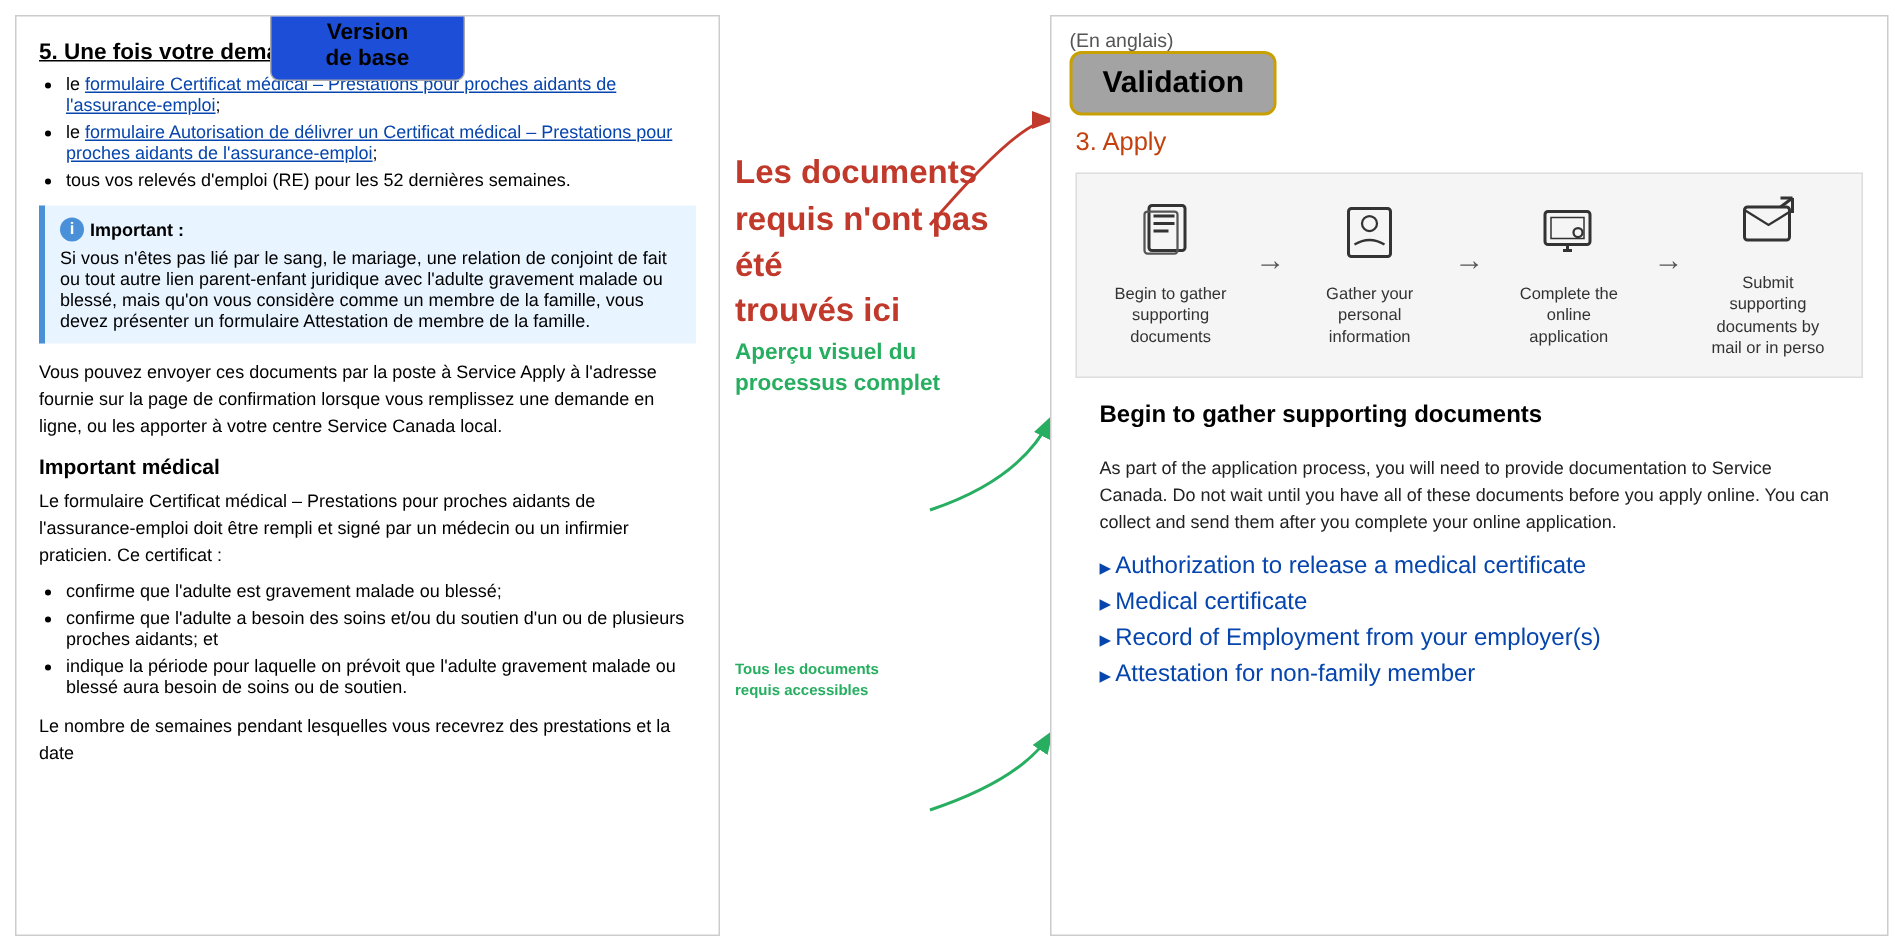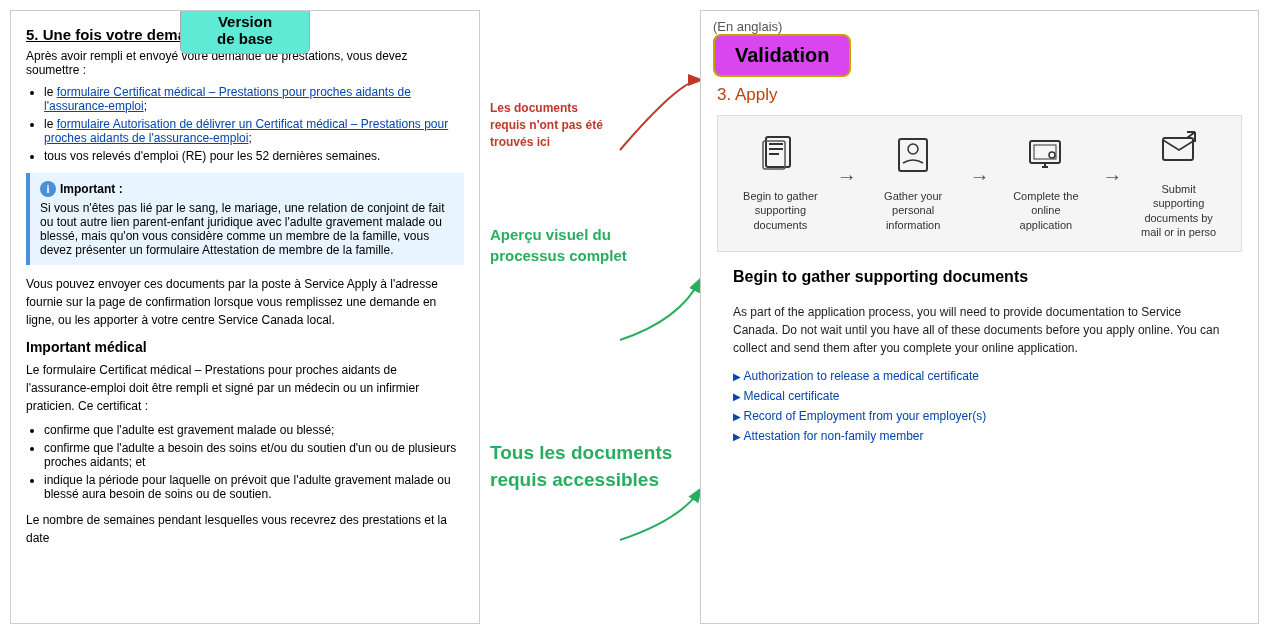--- a/index.html
+++ b/index.html
@@ -27,21 +27,21 @@
       padding: 15px;
       position: relative;
       overflow: hidden;
       background: #fff;
     }
     .version-badge {
       position: absolute;
       top: -5px;
       left: 50%;
       transform: translateX(-50%);
-      background: #5eead4;
+      background: #1d4ed8;
       border: 1px solid #aaa;
       border-radius: 6px;
       padding: 6px 18px;
       text-align: center;
       font-size: 15px;
       font-weight: bold;
       z-index: 10;
       width: 130px;
     }
     .left-panel-content {
@@ -120,21 +120,21 @@
       justify-content: space-between;
       align-items: flex-start;
       padding: 8px 12px 0;
       flex-direction: column;
     }
     .en-anglais {
       font-size: 13px;
       color: #555;
     }
     .validation-badge {
-      background: #d946ef;
+      background: #a3a3a3;
       border: 2px solid #c8a000;
       border-radius: 8px;
       padding: 8px 20px;
       font-size: 20px;
       font-weight: bold;
       color: #000;
     }
     .apply-section {
       padding: 8px 16px;
     }
@@ -190,21 +190,21 @@
       line-height: 1.5;
       margin-bottom: 12px;
       color: #222;
       margin-top: 17px;
     }
     .doc-links {
       list-style: none;
       padding: 0;
     }
     .doc-links li {
-      font-size: 12px;
+      font-size: 16px;
       margin-bottom: 6px;
       color: #0645ad;
     }
     .doc-links li::before {
       content: "▶ ";
       font-size: 10px;
     }
     .doc-links li a {
       color: #0645ad;
       text-decoration: none;
@@ -213,21 +213,20 @@
 </head>
 <body>
 
 <div class="main-container">
 
   <div class="left-panel">
     <div class="version-badge">Version<br>de base</div>
 
     <div class="left-panel-content">
       <div class="section-title">5. Une fois votre demande présentée</div>
-      <p class="intro-text">Après avoir rempli et envoyé votre demande de prestations, vous devez soumettre :</p>
 
       <ul class="doc-list">
         <li>
           le <a>formulaire Certificat médical – Prestations pour proches aidants de l'assurance-emploi</a>;
         </li>
         <li>
           le <a>formulaire Autorisation de délivrer un Certificat médical – Prestations pour proches aidants de l'assurance-emploi</a>;
         </li>
         <li>
           tous vos relevés d'emploi (RE) pour les 52 dernières semaines.
@@ -253,21 +252,21 @@
       <ul class="doc-list">
         <li>confirme que l'adulte est gravement malade ou blessé;</li>
         <li>confirme que l'adulte a besoin des soins et/ou du soutien d'un ou de plusieurs proches aidants; et</li>
         <li>indique la période pour laquelle on prévoit que l'adulte gravement malade ou blessé aura besoin de soins ou de soutien.</li>
       </ul>
       <p class="small-text">Le nombre de semaines pendant lesquelles vous recevrez des prestations et la date</p>
     </div>
   </div>
 
   <div style="position:relative; width:200px; flex-shrink:0;">
-    <div style="position:absolute; top:90px; left:0; width:190px; color:#c0392b; font-size:12px; font-weight:bold; line-height:1.4;">
+    <div style="position:absolute; top:90px; left:0; width:190px; color:#c0392b; font-size:22px; font-weight:bold; line-height:1.4;">
       Les documents<br>requis n'ont pas été<br>trouvés ici
     </div>
 
     <svg style="position:absolute; top:60px; left:120px; width:100px; height:120px;" viewBox="0 0 100 120">
       <path d="M10,80 Q70,10 90,10" stroke="#c0392b" stroke-width="2" fill="none" marker-end="url(#arrowR)"></path>
       <defs>
         <marker id="arrowR" markerWidth="8" markerHeight="8" refX="6" refY="3" orient="auto">
           <path d="M0,0 L0,6 L8,3 z" fill="#c0392b"></path>
         </marker>
       </defs>
@@ -279,21 +278,21 @@
 
     <svg style="position:absolute; top:260px; left:120px; width:100px; height:80px;" viewBox="0 0 100 80">
       <path d="M10,70 Q70,50 90,10" stroke="#27ae60" stroke-width="2" fill="none" marker-end="url(#arrowG1)"></path>
       <defs>
         <marker id="arrowG1" markerWidth="8" markerHeight="8" refX="6" refY="3" orient="auto">
           <path d="M0,0 L0,6 L8,3 z" fill="#27ae60"></path>
         </marker>
       </defs>
     </svg>
 
-    <div style="position:absolute; top:430px; left:0; width:190px; color:#27ae60; font-size:19px; font-weight:bold; line-height:1.4;">
+    <div style="position:absolute; top:430px; left:0; width:190px; color:#27ae60; font-size:10px; font-weight:bold; line-height:1.4;">
       Tous les documents<br>requis accessibles
     </div>
 
     <svg style="position:absolute; top:470px; left:120px; width:100px; height:70px;" viewBox="0 0 100 70">
       <path d="M10,60 Q70,40 90,10" stroke="#27ae60" stroke-width="2" fill="none" marker-end="url(#arrowG2)"></path>
       <defs>
         <marker id="arrowG2" markerWidth="8" markerHeight="8" refX="6" refY="3" orient="auto">
           <path d="M0,0 L0,6 L8,3 z" fill="#27ae60"></path>
         </marker>
       </defs>

